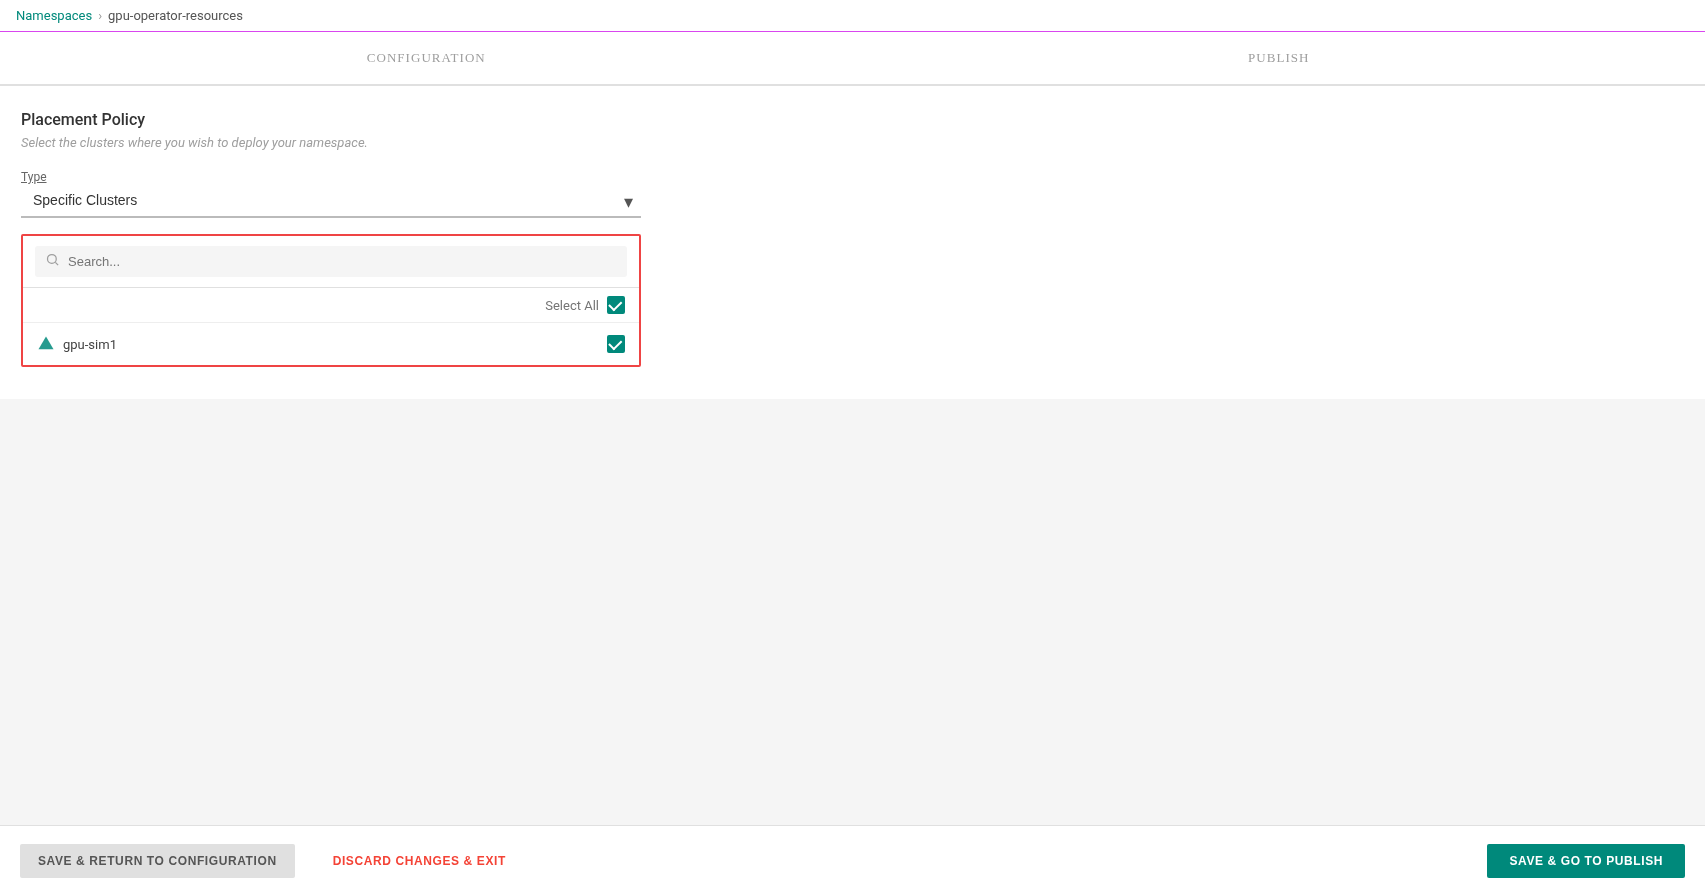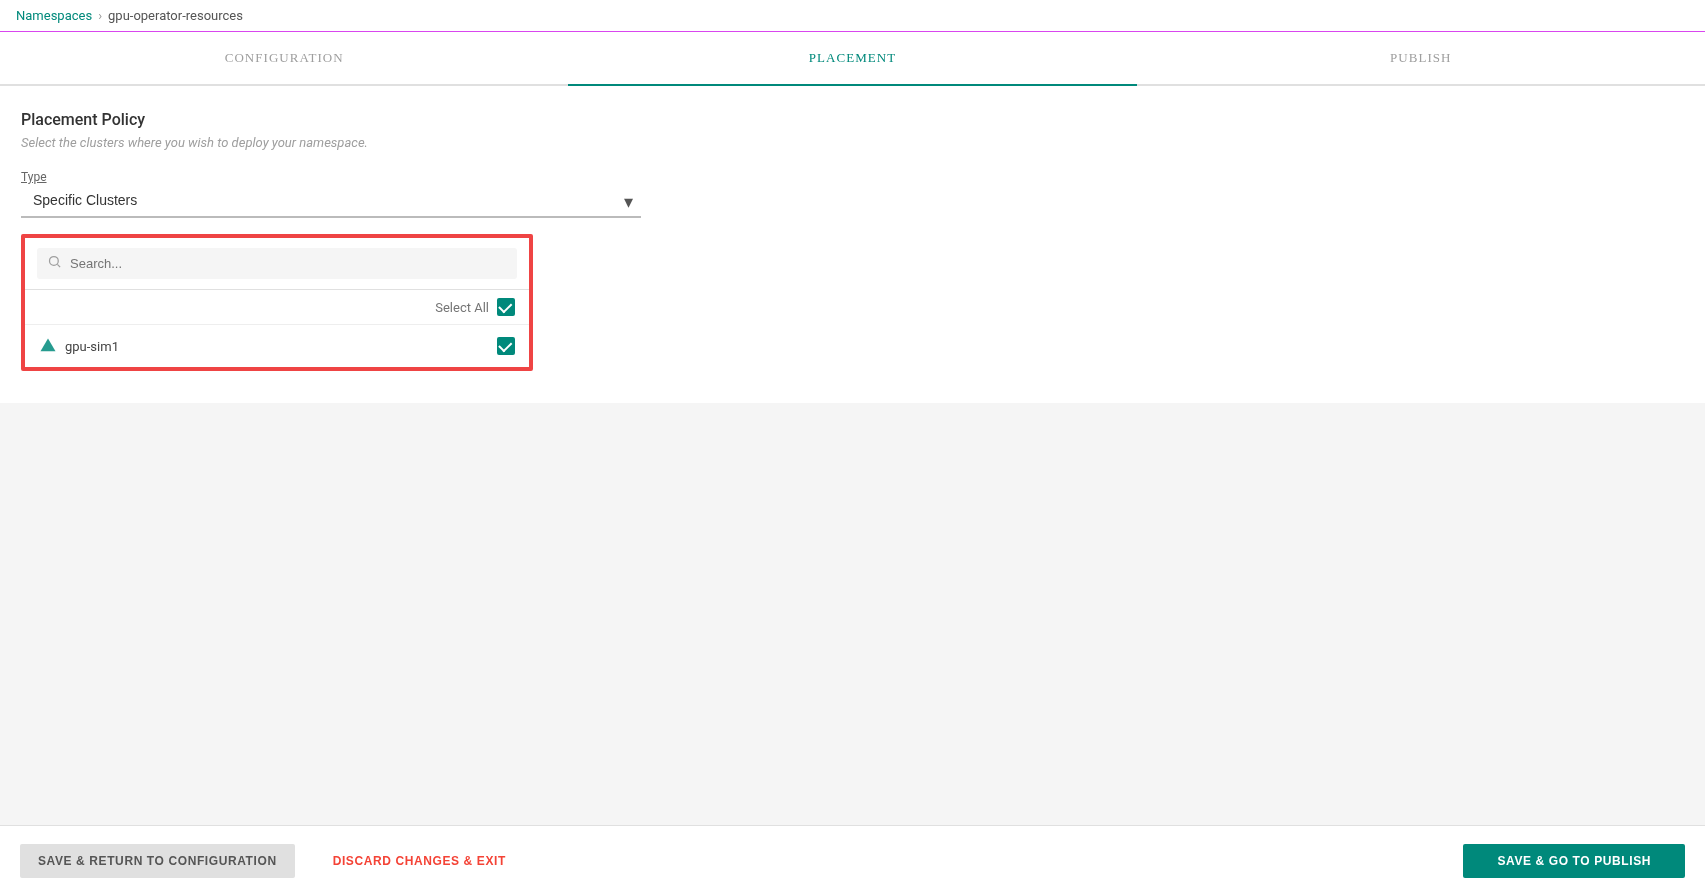--- a/index.html
+++ b/index.html
@@ -113,22 +113,22 @@
       position: absolute;
       right: 8px;
       top: 50%;
       transform: translateY(-50%);
       pointer-events: none;
       color: #555;
       font-size: 18px;
     }
 
     .cluster-panel {
-      width: 512px;
-      border: 4px solid #ef4444;
+      width: 620px;
+      border: 2px solid #ef4444;
       border-radius: 2px;
       background: #fff;
     }
 
     .search-row {
       padding: 10px 12px;
       border-bottom: 1px solid #e0e0e0;
     }
 
     .search-input-wrap {
@@ -246,21 +246,21 @@
       font-weight: 600;
       letter-spacing: 0.05em;
       cursor: pointer;
       text-transform: uppercase;
     }
 
     .btn-save-publish {
       background: #00897b;
       color: #fff;
       border: none;
-      padding: 10px 34px;
+      padding: 10px 22px;
       font-size: 12px;
       font-weight: 600;
       letter-spacing: 0.05em;
       cursor: pointer;
       border-radius: 2px;
       text-transform: uppercase;
       margin-left: auto;
     }
 
     .white-panel {
@@ -272,21 +272,20 @@
 <body>
 
 <div class="breadcrumb-bar">
   <a class="breadcrumb-link">Namespaces</a>
   <span class="breadcrumb-separator">›</span>
   <span class="breadcrumb-current">gpu-operator-resources</span>
 </div>
 
 <div class="tab-bar">
   <div class="tab-item">CONFIGURATION</div>
-  <div class="tab-item active">PLACEMENT</div>
   <div class="tab-item">PUBLISH</div>
 </div>
 
 <div class="white-panel">
 
   <div class="section-title">Placement Policy</div>
   <div class="section-subtitle">Select the clusters where you wish to deploy your namespace.</div>
 
   <div class="field-label">Type</div>
   <div class="dropdown-container">

